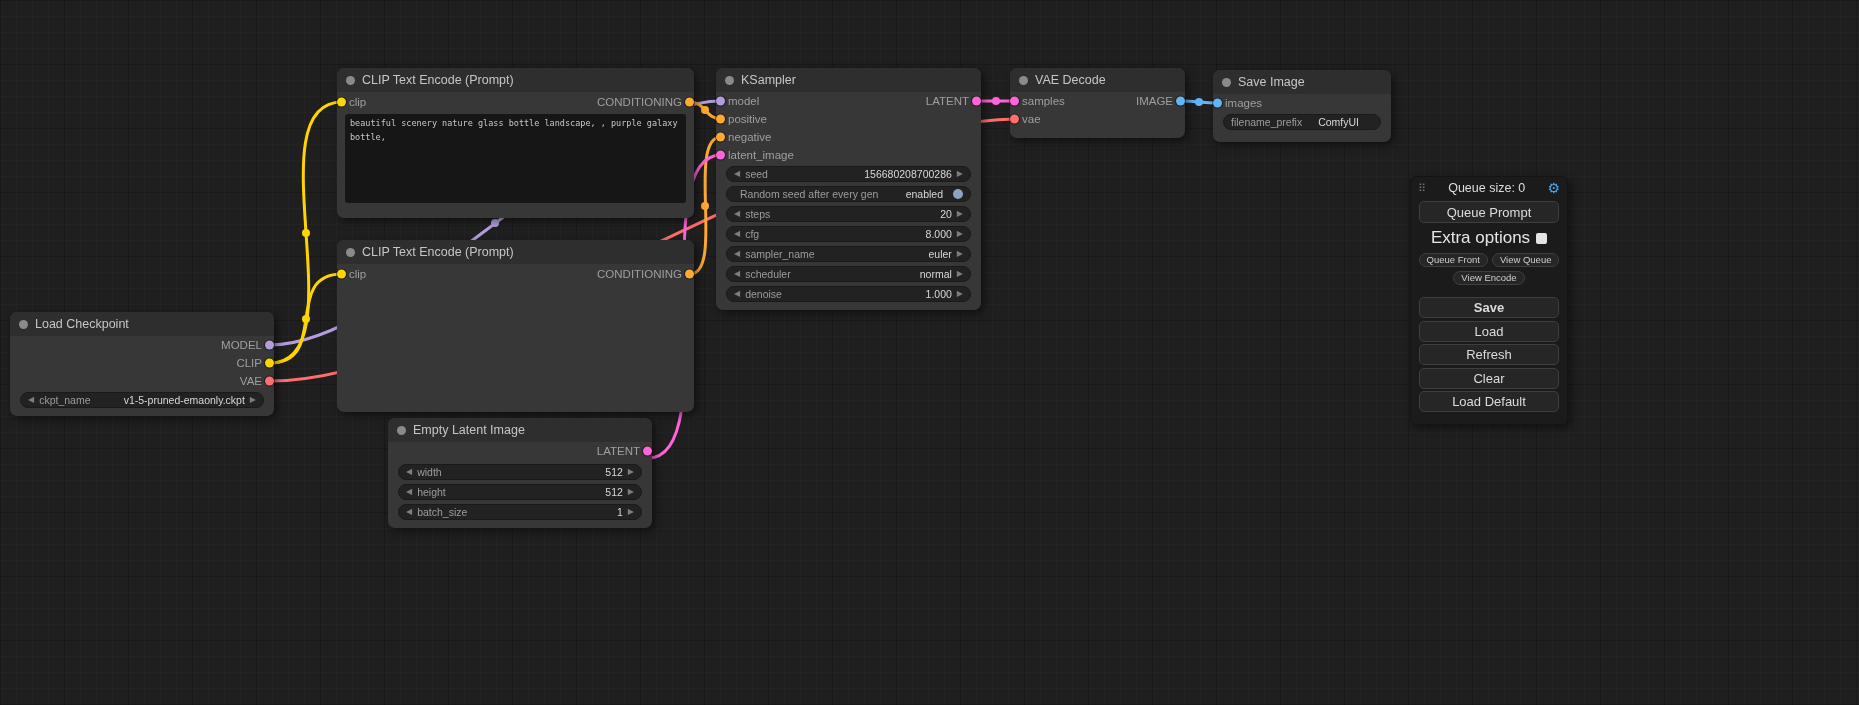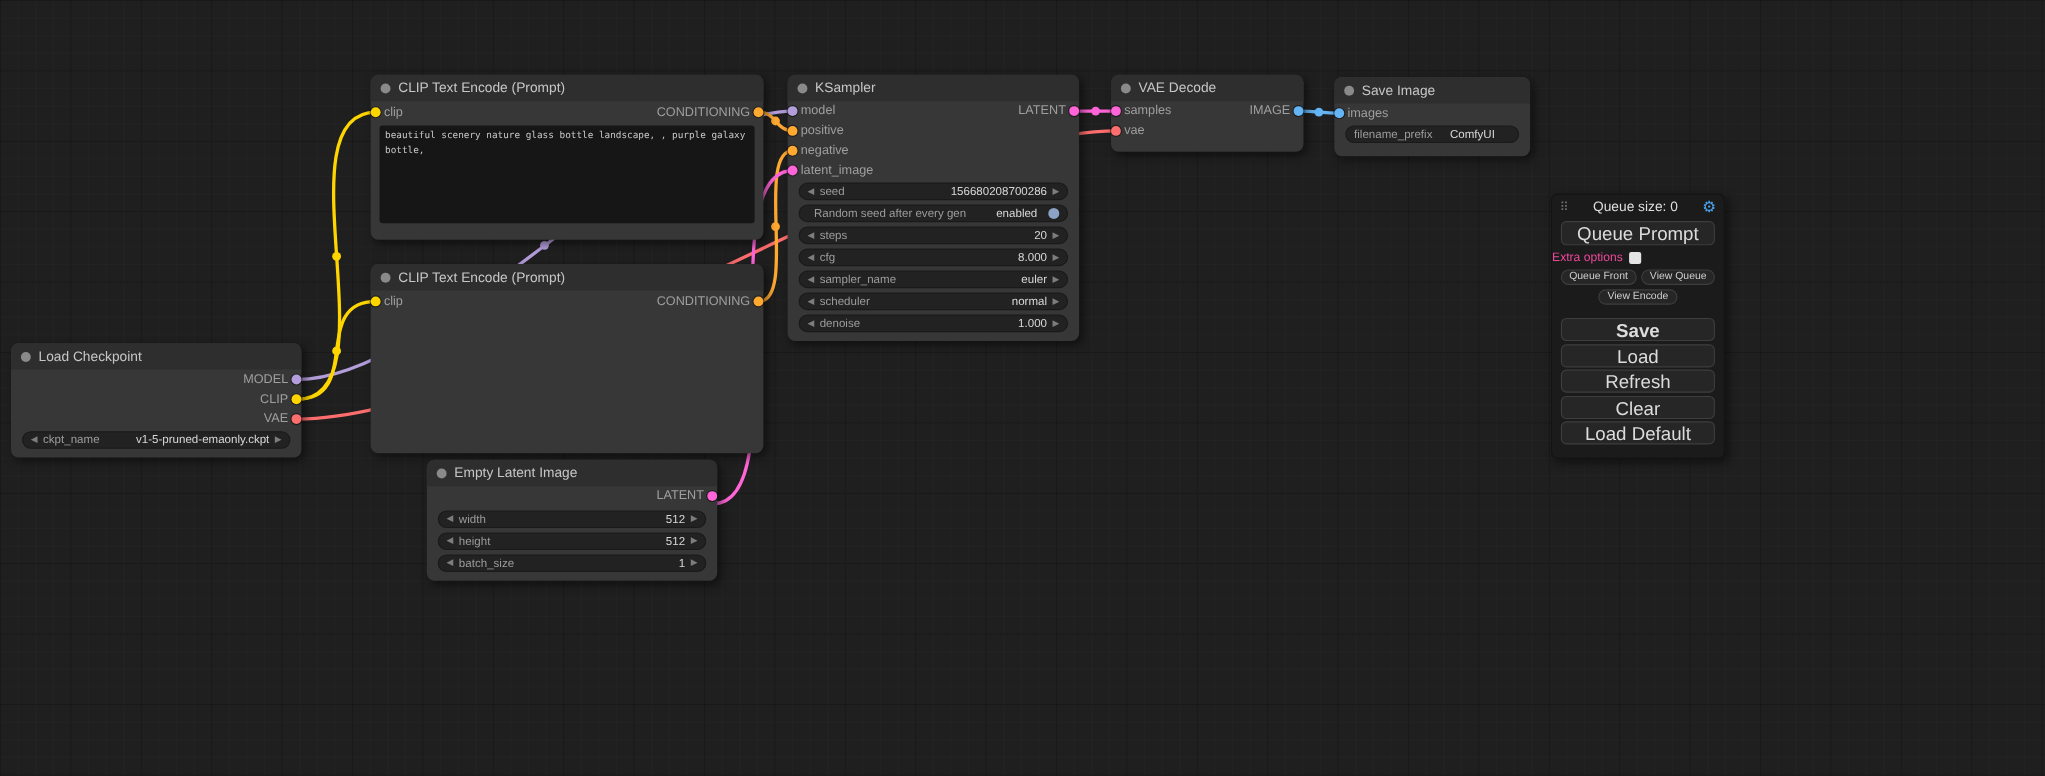--- a/index.html
+++ b/index.html
@@ -51,24 +51,24 @@
   
   .menu-panel{position:absolute;left:1410px;top:176px;width:156px;background:#1b1b1b;
               border:1px solid #141414;border-radius:6px;box-shadow:3px 3px 8px rgba(0,0,0,0.45);
               padding-bottom:9px;color:#d6d6d6;}
   .menu-header{height:22px;display:flex;align-items:center;padding:0 7px;gap:5px;font-size:12.5px;}
   .drag-handle{color:#6e6e6e;font-size:11px;cursor:move;}
   .queue-size{flex:1;text-align:center;color:#dedede;}
   .gear{color:#4aa6f2;font-size:14px;cursor:pointer;}
   .menu-panel button{display:block;background:#262626;border:1px solid #3e3e3e;
         color:#dcdcdc;font-family:"Liberation Sans",sans-serif;cursor:pointer;}
-  .btn-big{width:calc(100% - 16px);margin:2.5px 8px;height:21px;font-size:17px;border-radius:5px;}
+  .btn-big{width:calc(100% - 16px);margin:2.5px 8px;height:21px;font-size:13px;border-radius:5px;}
   #queue-prompt-btn{height:22px;margin:2px 8px 5px;}
-  .extra-row{display:flex;align-items:center;gap:6px;
-             margin:5px 0 5px;font-size:11px;color:#ec4899;}
+  .extra-row{display:flex;justify-content:center;align-items:center;gap:6px;
+             margin:5px 0 5px;font-size:17px;color:#e5e5e5;}
   .checkbox{width:11px;height:11px;background:#e4e4e4;border-radius:2px;cursor:pointer;}
   .pill-row{display:flex;justify-content:center;gap:4px;margin-bottom:4px;}
   .menu-panel .pill{display:inline-block;height:14px;line-height:12px;padding:0 7px;
         font-size:9.5px;border-radius:9px;color:#cfcfcf;}
   .gap-top{margin-top:12px !important;font-weight:bold;}
 </style>
 </head>
 <body>
 
 <div id="canvas">

